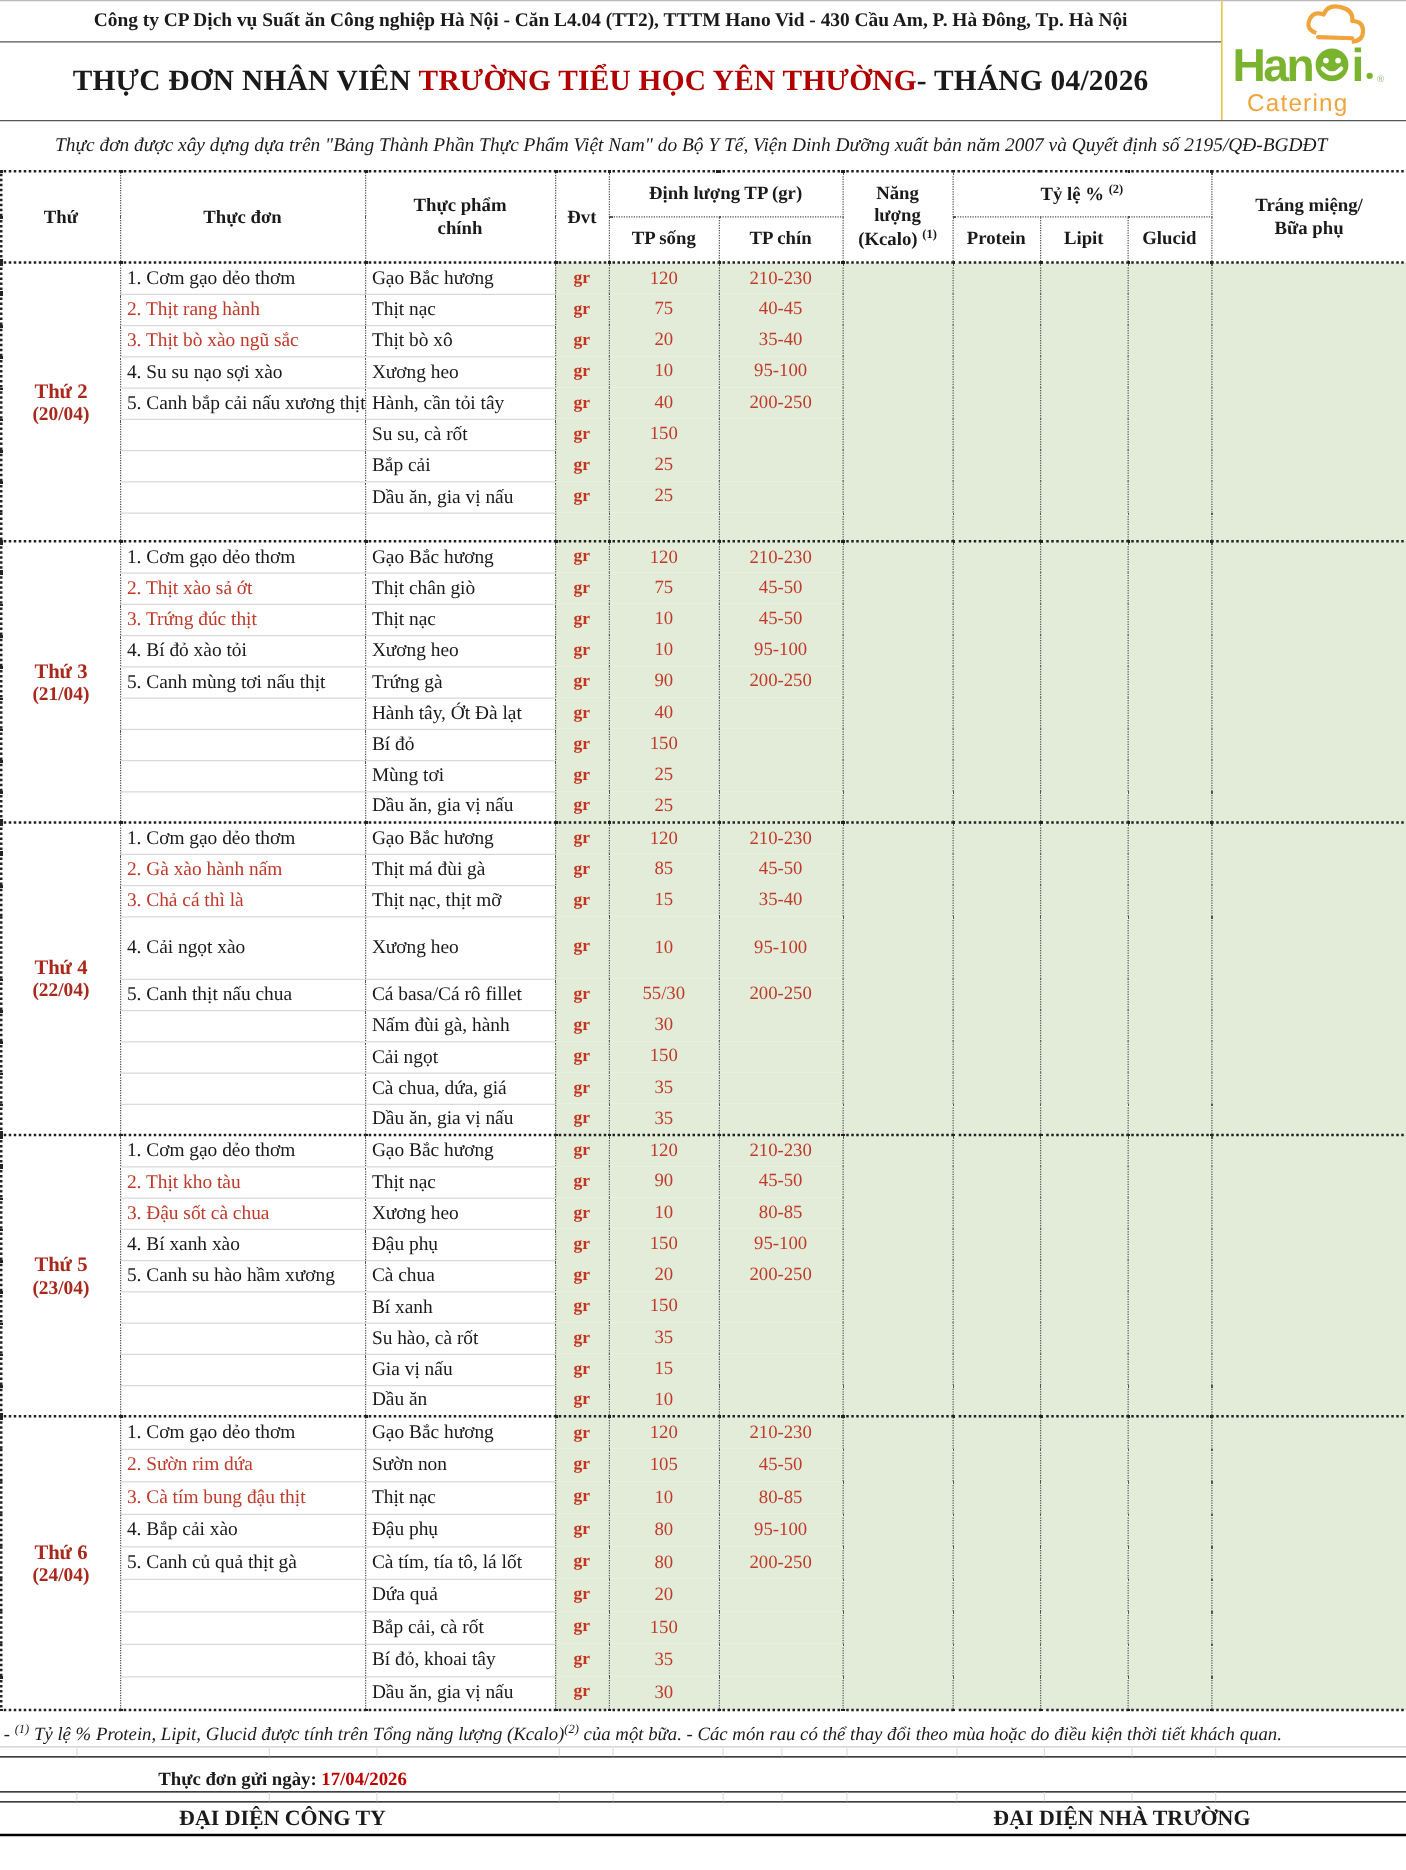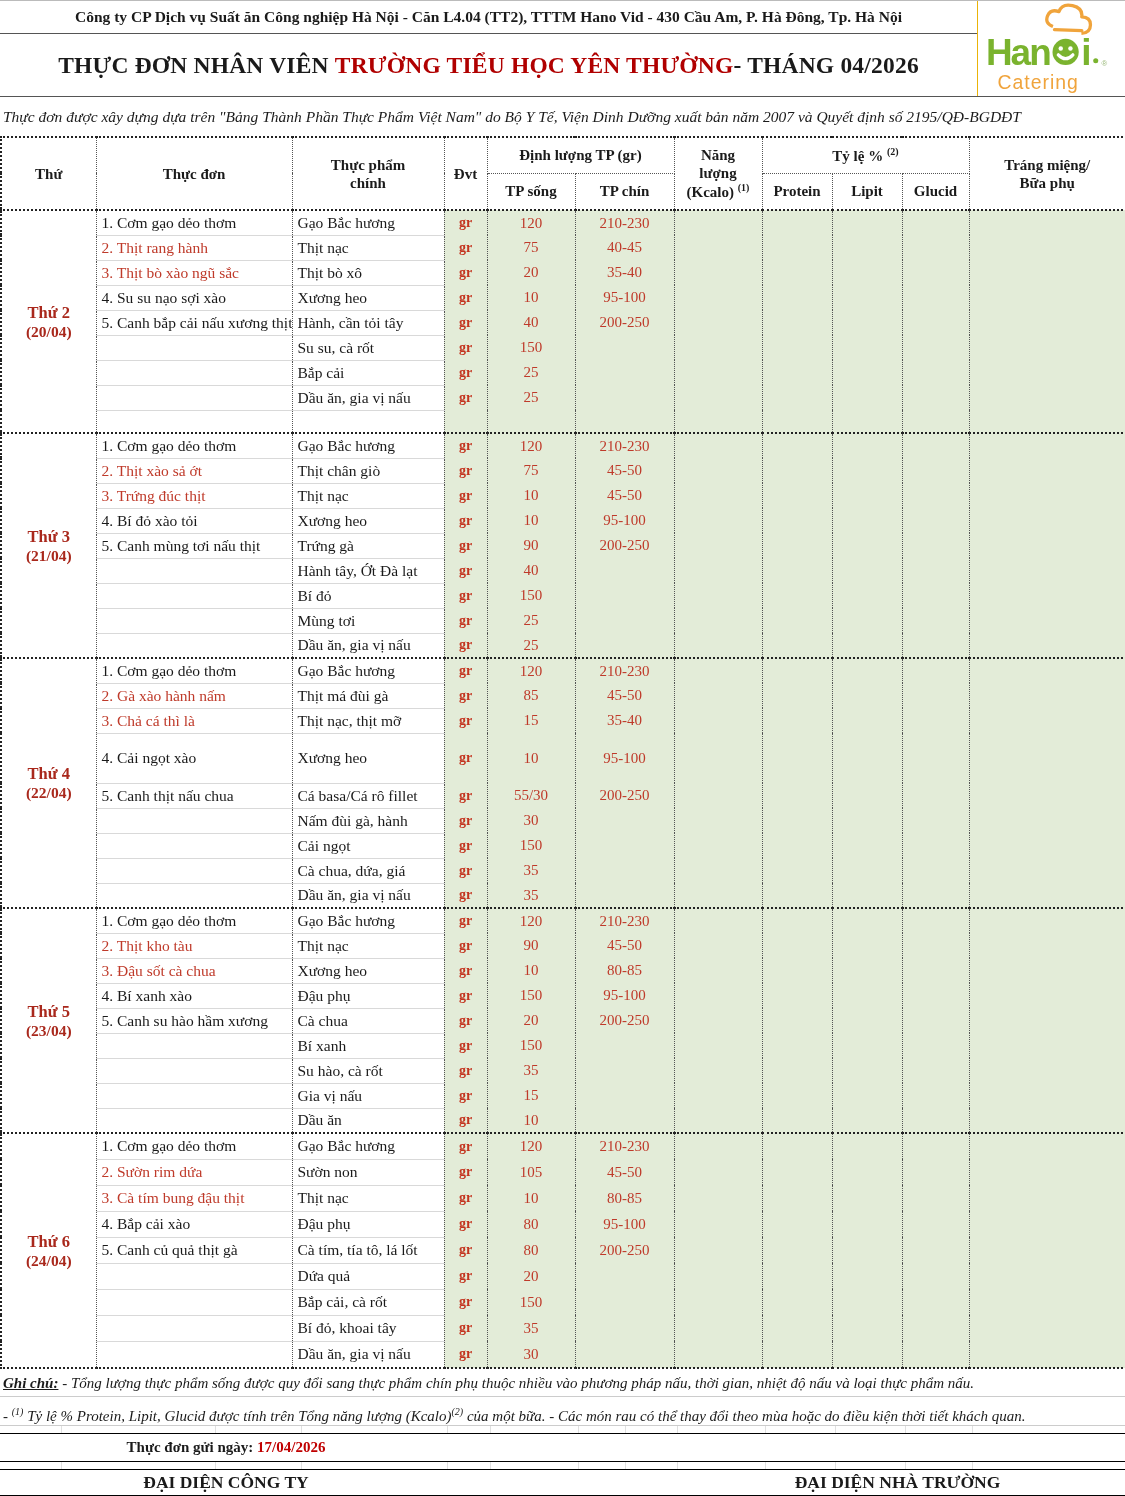--- a/index.html
+++ b/index.html
@@ -13,21 +13,21 @@
   .top { height: 97px; display: flex; border-top: 1px solid #bbb; border-bottom: 1.5px solid #555; }
   .top-left { width: 977px; }
   .company-row { height: 33px; display: flex; align-items: center; justify-content: center;
     font-weight: bold; font-size: 15.5px; border-bottom: 1px solid #555; }
   .title-row { height: 62px; display: flex; align-items: center; justify-content: center;
     font-weight: bold; font-size: 23.5px; letter-spacing: .2px; }
   .title-red { color: #b00000; }
   .logo-cell { flex: 1; border-left: 1px solid #eab308; display: flex; align-items: center; justify-content: center; }
   
   .subtitle { height: 39px; line-height: 39px; font-style: italic; font-size: 15.5px;
-    white-space: nowrap; overflow: hidden; padding-left: 3px; }
+    white-space: nowrap; overflow: hidden; padding-left: 3px; margin-left: 41px; }
   
   table { border-collapse: collapse; table-layout: fixed; width: 1125px;
     border: 2px dotted #222; }
   thead { border-bottom: 2px dotted #222; }
   thead td { border: 1px dotted #555; font-weight: bold; font-size: 15px;
     text-align: center; vertical-align: middle; background: #fff; line-height: 1.2; }
   tbody.day-block { border-top: 2px dotted #222; }
   td { padding: 0; }
   sup { font-size: 10px; vertical-align: super; }
   .thu-cell { border-right: 1px dotted #555; text-align: center; vertical-align: middle; }
@@ -50,21 +50,21 @@
   
   .note { font-style: italic; font-size: 15px; white-space: nowrap; overflow: hidden;
     padding-left: 3px; border-bottom: 1px solid #ccc; }
   .note-1 { height: 28px; line-height: 28px; }
   .note-2 { height: 29px; line-height: 29px; }
   .note-label { text-decoration: underline; font-weight: bold; }
   
   .gap-row { height: 7px; position: relative; }
   .gap-row .vl { position: absolute; top: 0; bottom: 0; width: 1px; background: #e0e0e0; }
   .sent-row { height: 29px; border-top: 1.5px solid #000; border-bottom: 1.5px solid #000;
-    display: flex; align-items: center; font-weight: bold; font-size: 15px; }
+    display: flex; align-items: flex-end; font-weight: bold; font-size: 15px; }
   .sent-left { width: 452px; text-align: center; }
   .sent-date { color: #c00000; }
   .sent-right { margin-left: auto; width: 455px; text-align: center; }
   .rep-row { height: 28px; border-top: 1.5px solid #000; border-bottom: 2px solid #000;
     display: flex; align-items: center; font-weight: bold; font-size: 17.5px; }
   .rep-left { width: 452px; text-align: center; }
   .rep-right { margin-left: auto; width: 455px; text-align: center; }
 </style>
 </head>
 <body>
@@ -513,23 +513,20 @@
         <tr style="height: 27px;">
           <td class="menu-cell"></td>
           <td class="food-cell">Dầu ăn, gia vị nấu</td>
           <td class="unit-cell">gr</td>
           <td class="raw-cell">30</td>
           <td class="cooked-cell"></td>
         </tr>
       </tbody>
     </table>
 
-  <div class="note note-1">
-    <span class="note-label">Ghi chú:</span><span> - Tổng lượng thực phẩm sống được quy đổi sang thực phẩm chín phụ thuộc nhiều vào phương pháp nấu, thời gian, nhiệt độ nấu và loại thực phẩm nấu.</span>
-  </div>
   <div class="note note-2">
     <span>- </span><sup>(1)</sup><span> Tỷ lệ % Protein, Lipit, Glucid được tính trên Tổng năng lượng (Kcalo)</span><sup>(2)</sup><span> của một bữa. - Các món rau có thể thay đổi theo mùa hoặc do điều kiện thời tiết khách quan.</span>
   </div>
 
   <div class="gap-row" id="gap1">
       <div class="vl" style="left: 61px;"></div>
       <div class="vl" style="left: 215px;"></div>
       <div class="vl" style="left: 301px;"></div>
       <div class="vl" style="left: 447px;"></div>
       <div class="vl" style="left: 490px;"></div>

